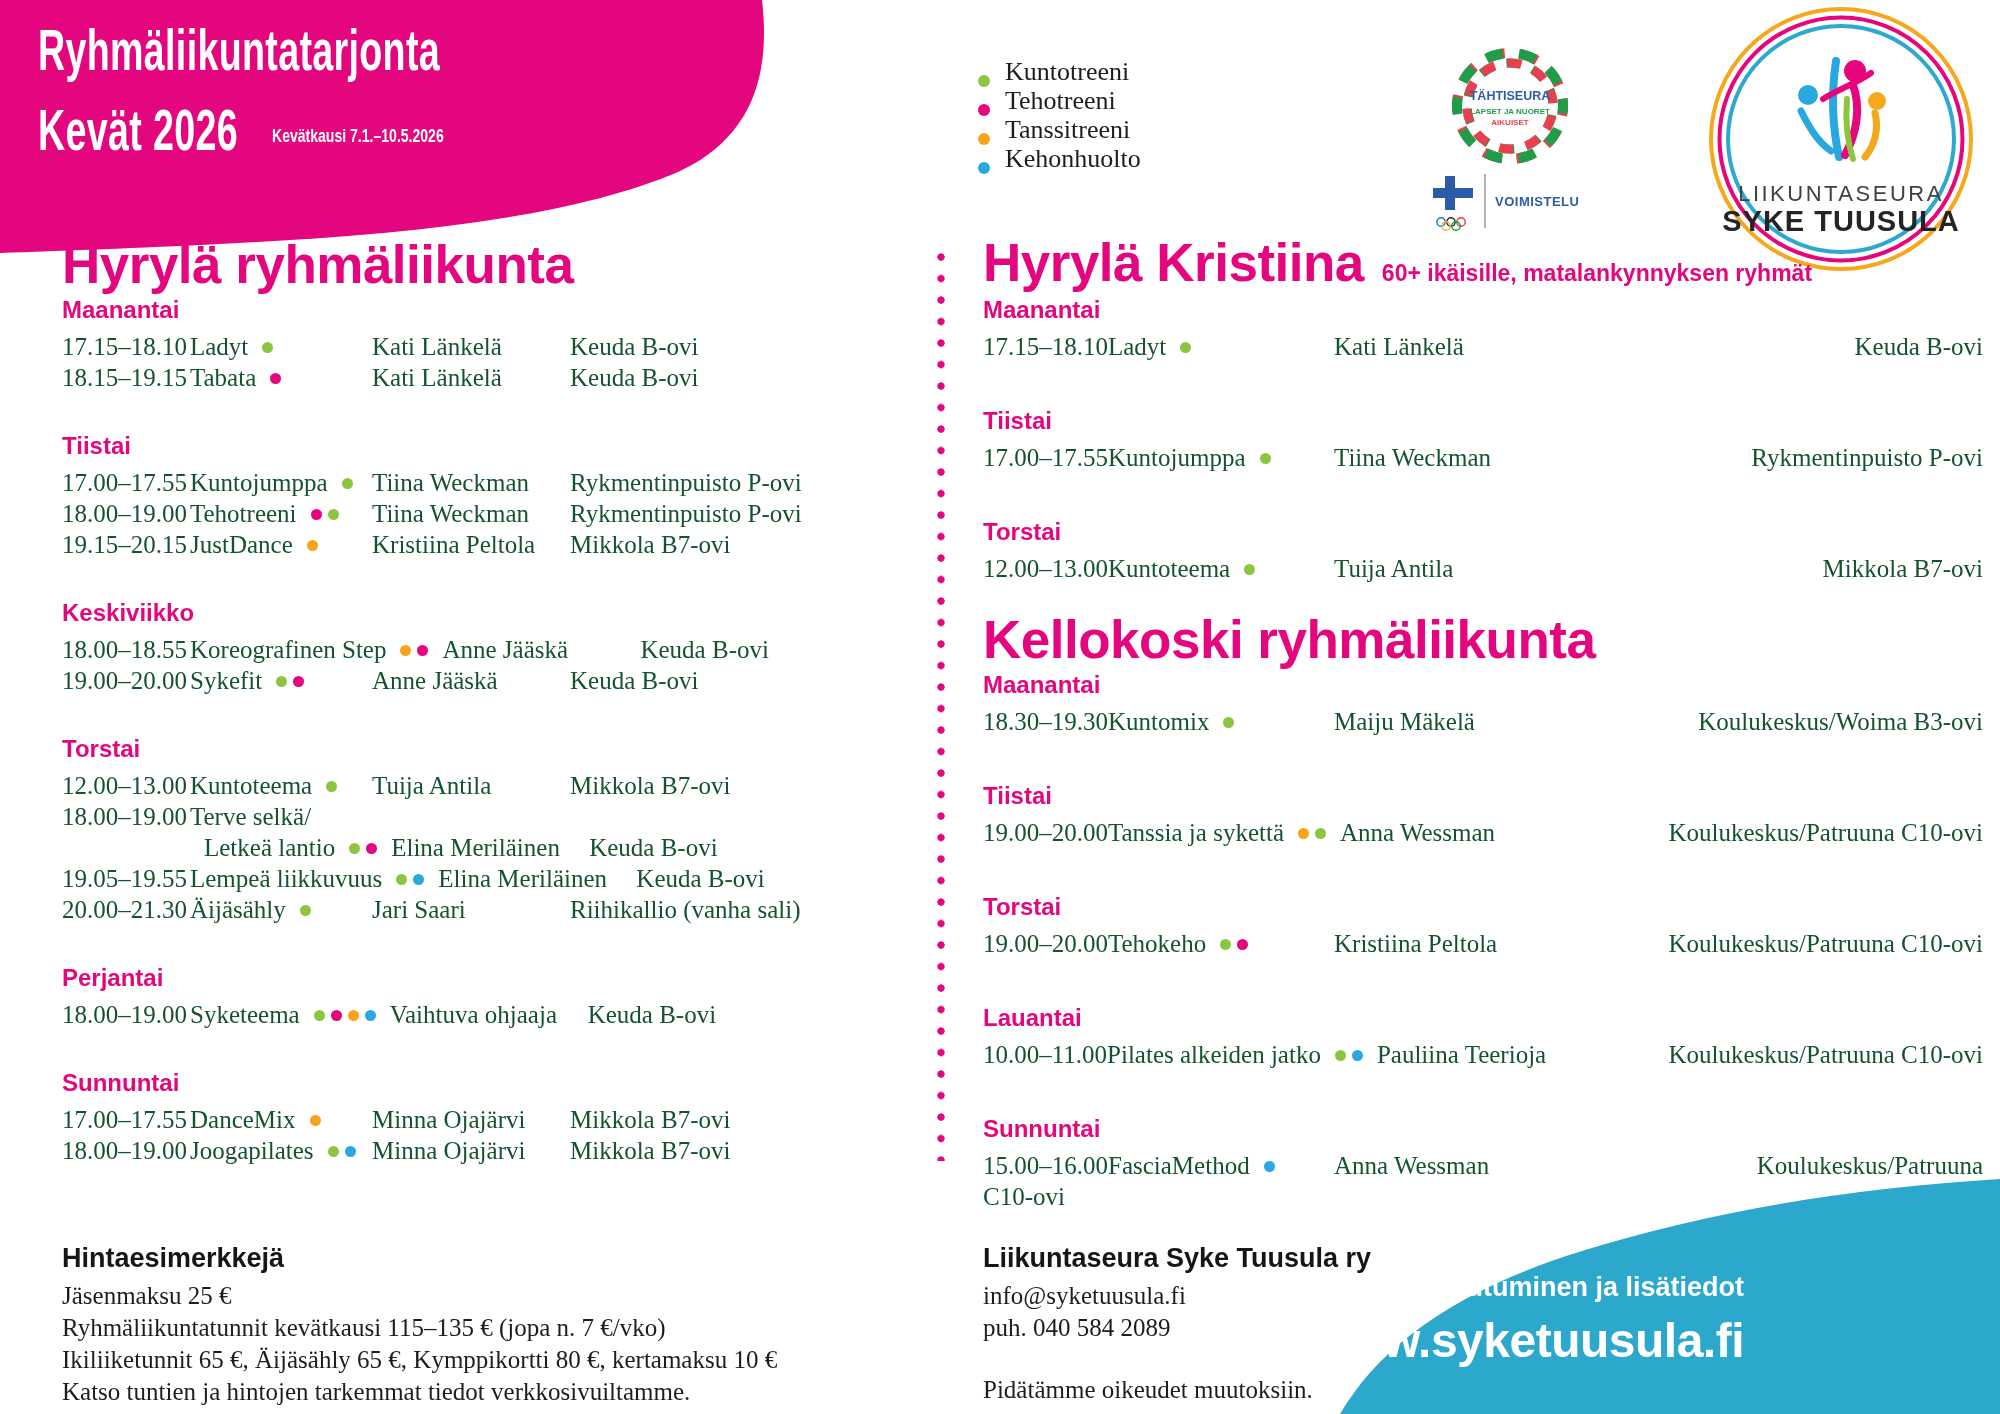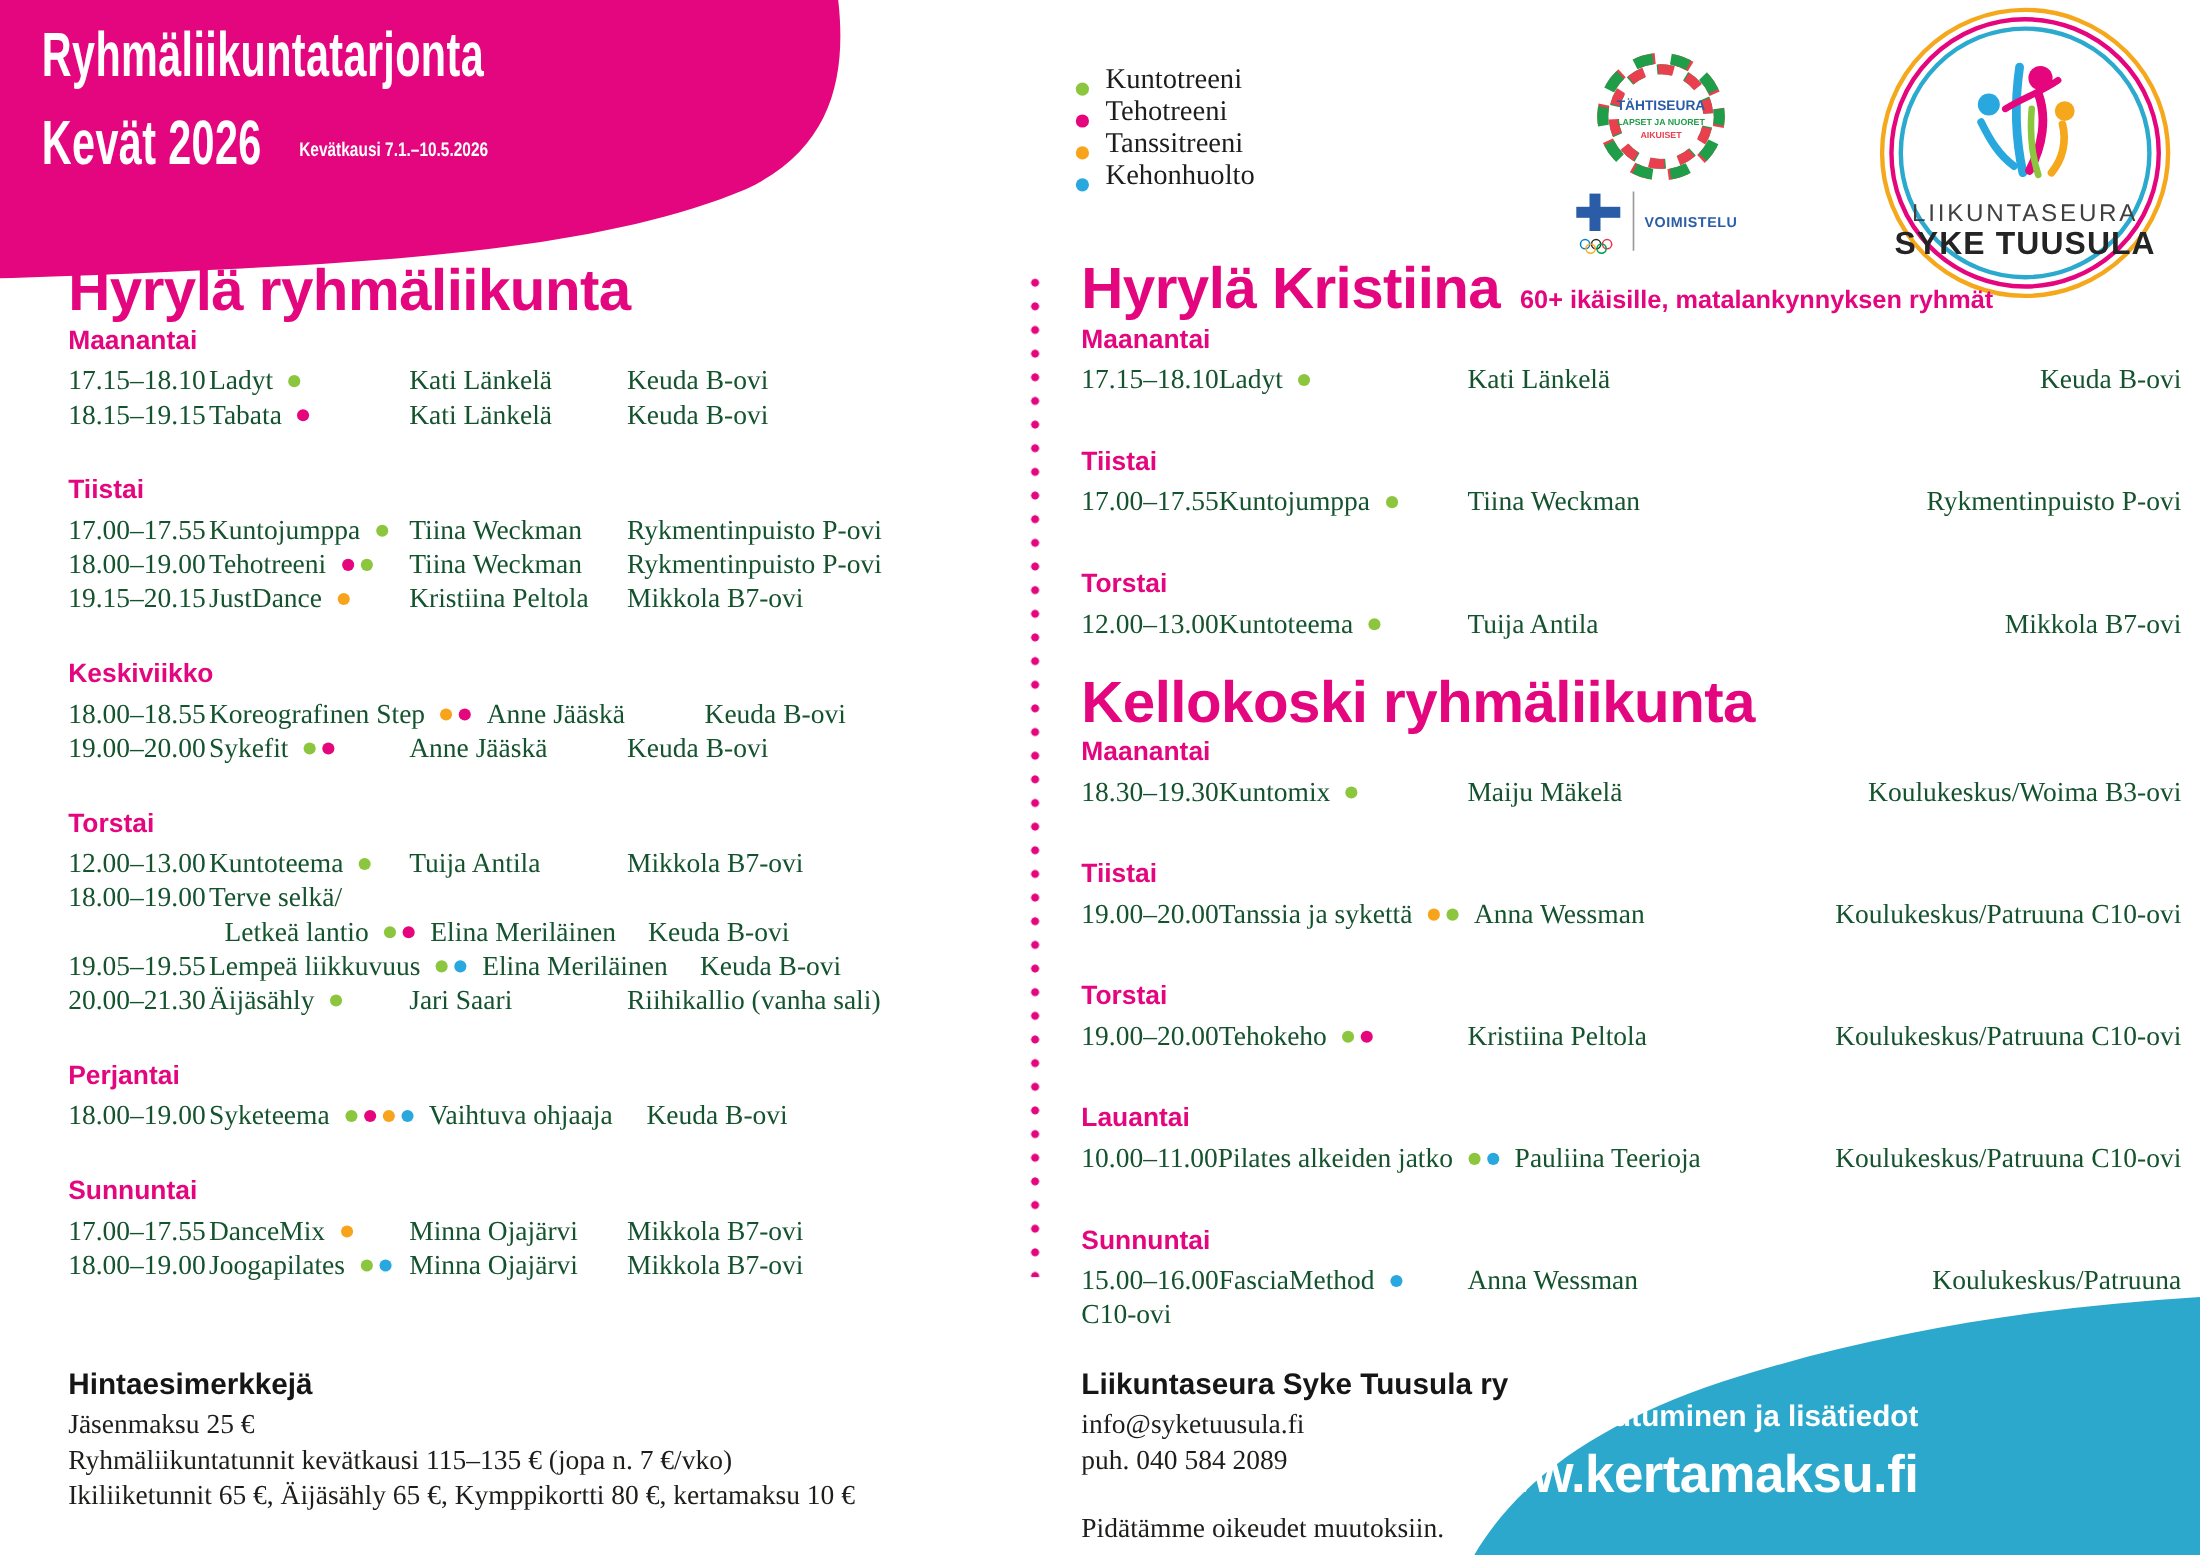--- a/index.html
+++ b/index.html
@@ -378,30 +378,31 @@
           </div>
         </div>
       </div>
   </div>
 
   <div class="prices">
     <h4>Hintaesimerkkejä</h4>
     <div class="fline">Jäsenmaksu 25 €</div>
     <div class="fline">Ryhmäliikuntatunnit kevätkausi 115–135 € (jopa n. 7 €/vko)</div>
     <div class="fline">Ikiliiketunnit 65 €, Äijäsähly 65 €, Kymppikortti 80 €, kertamaksu 10 €</div>
+    <div class="fline">Katso tuntien ja hintojen tarkemmat tiedot verkkosivuiltamme.</div>
   </div>
 
   <div class="contact">
     <h4>Liikuntaseura Syke Tuusula ry</h4>
     <div class="fline">info@syketuusula.fi</div>
     <div class="fline">puh. 040 584 2089</div>
     <div class="fline note">Pidätämme oikeudet muutoksiin.</div>
   </div>
 
   <svg class="cyan-blob" width="710" height="244" viewBox="0 0 710 244">
     <path d="M710,244 L50,244 C92,172 172,118 292,81 C424,40 564,18 710,9 L710,244 Z" fill="#2BA8CB"></path>
   </svg>
   <div class="cta">
     <div class="cta1">Ilmoittautuminen ja lisätiedot</div>
-    <div class="cta2">www.kertamaksu.fi</div>
+    <div class="cta2">www.syketuusula.fi</div>
   </div>
 
 </div>
 
 </body></html>

